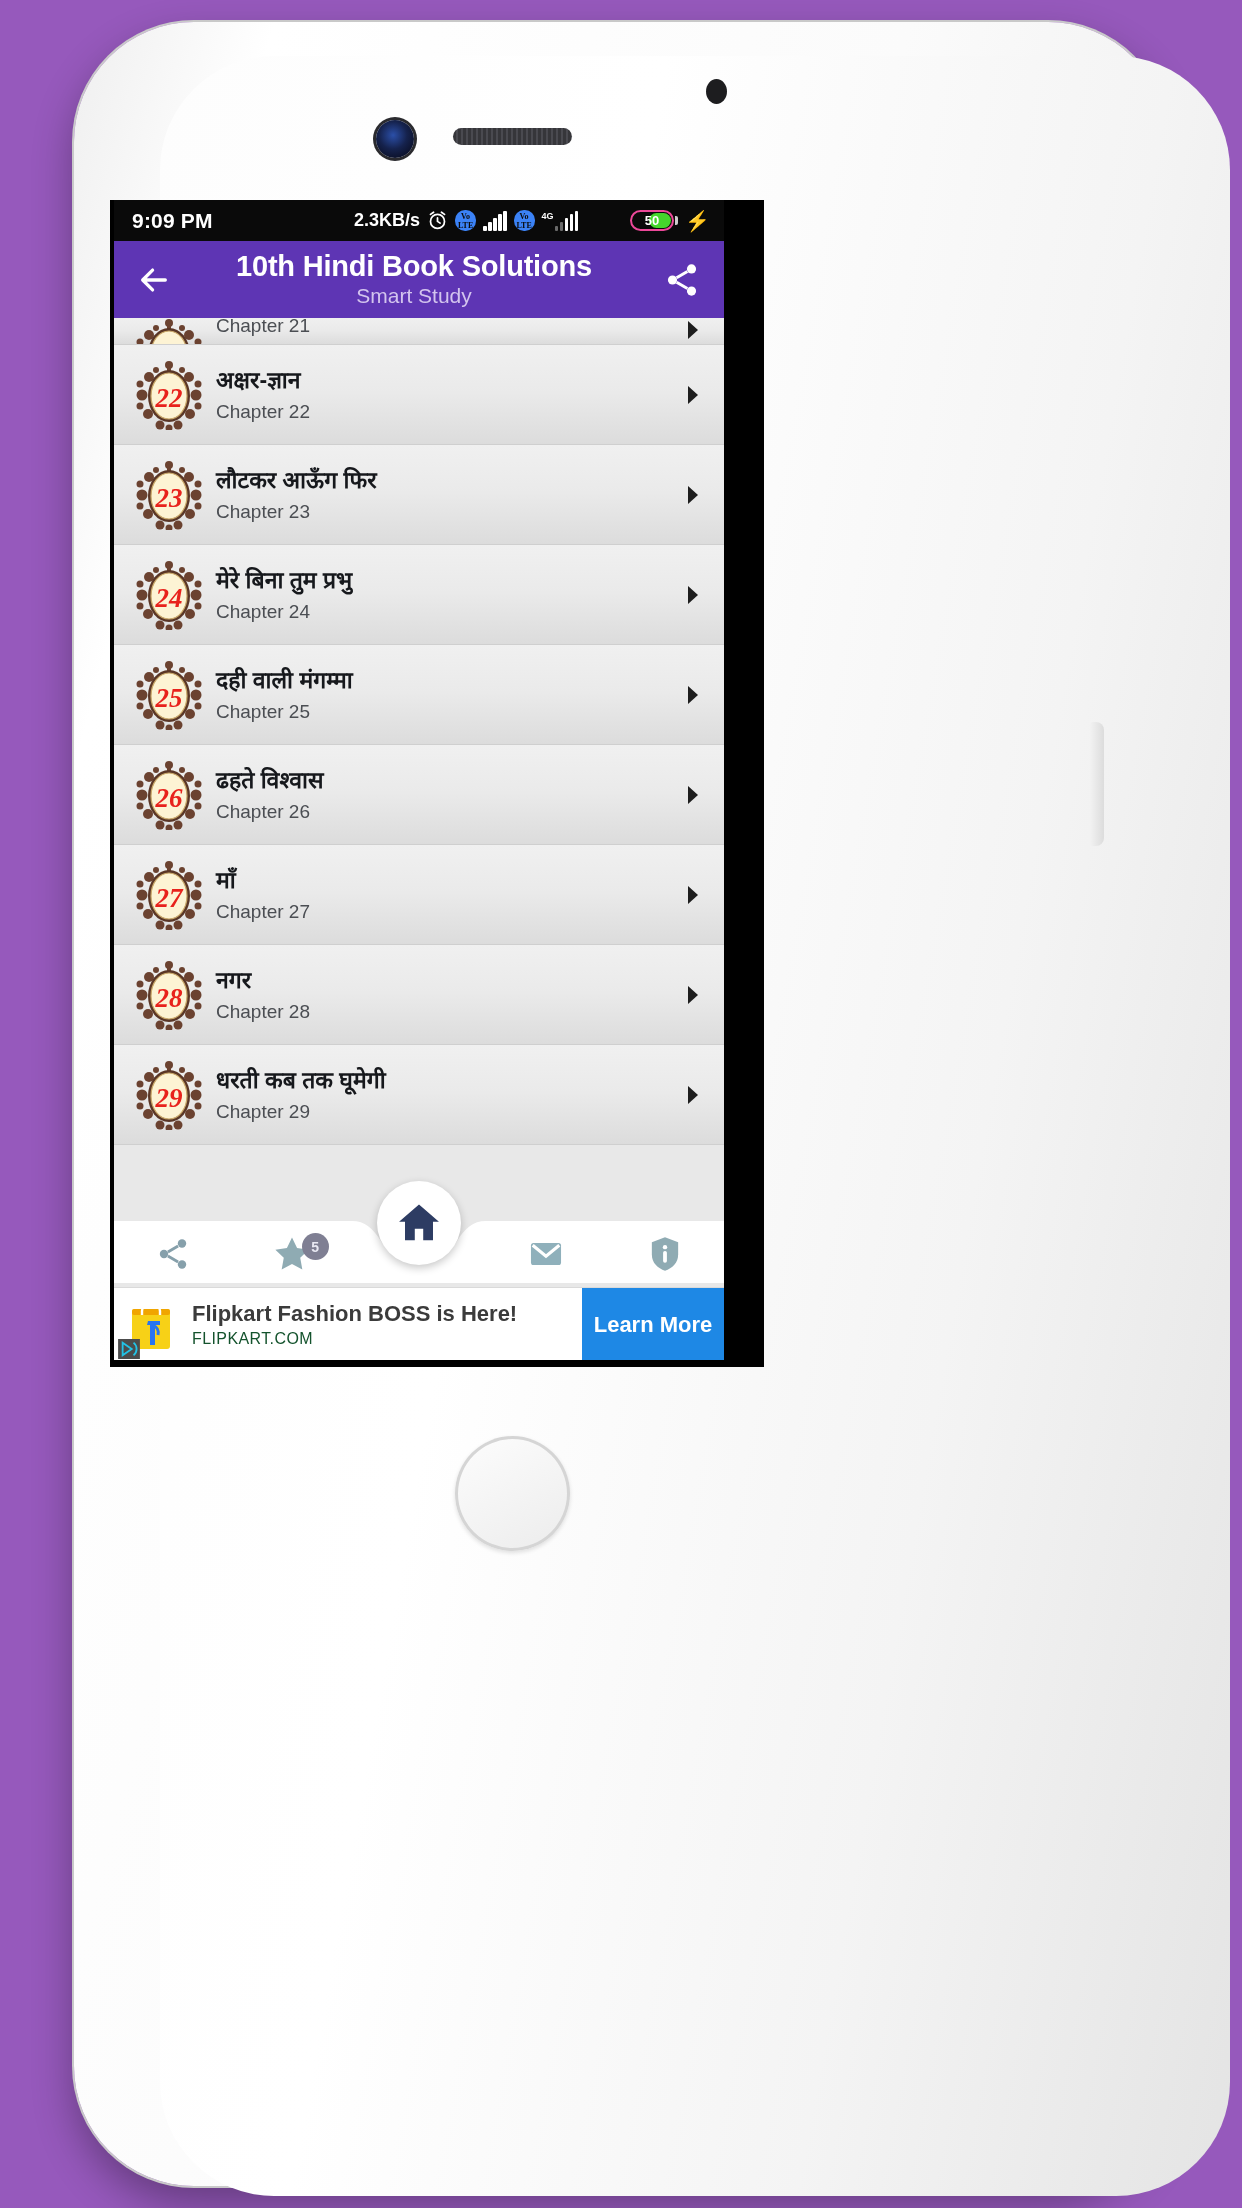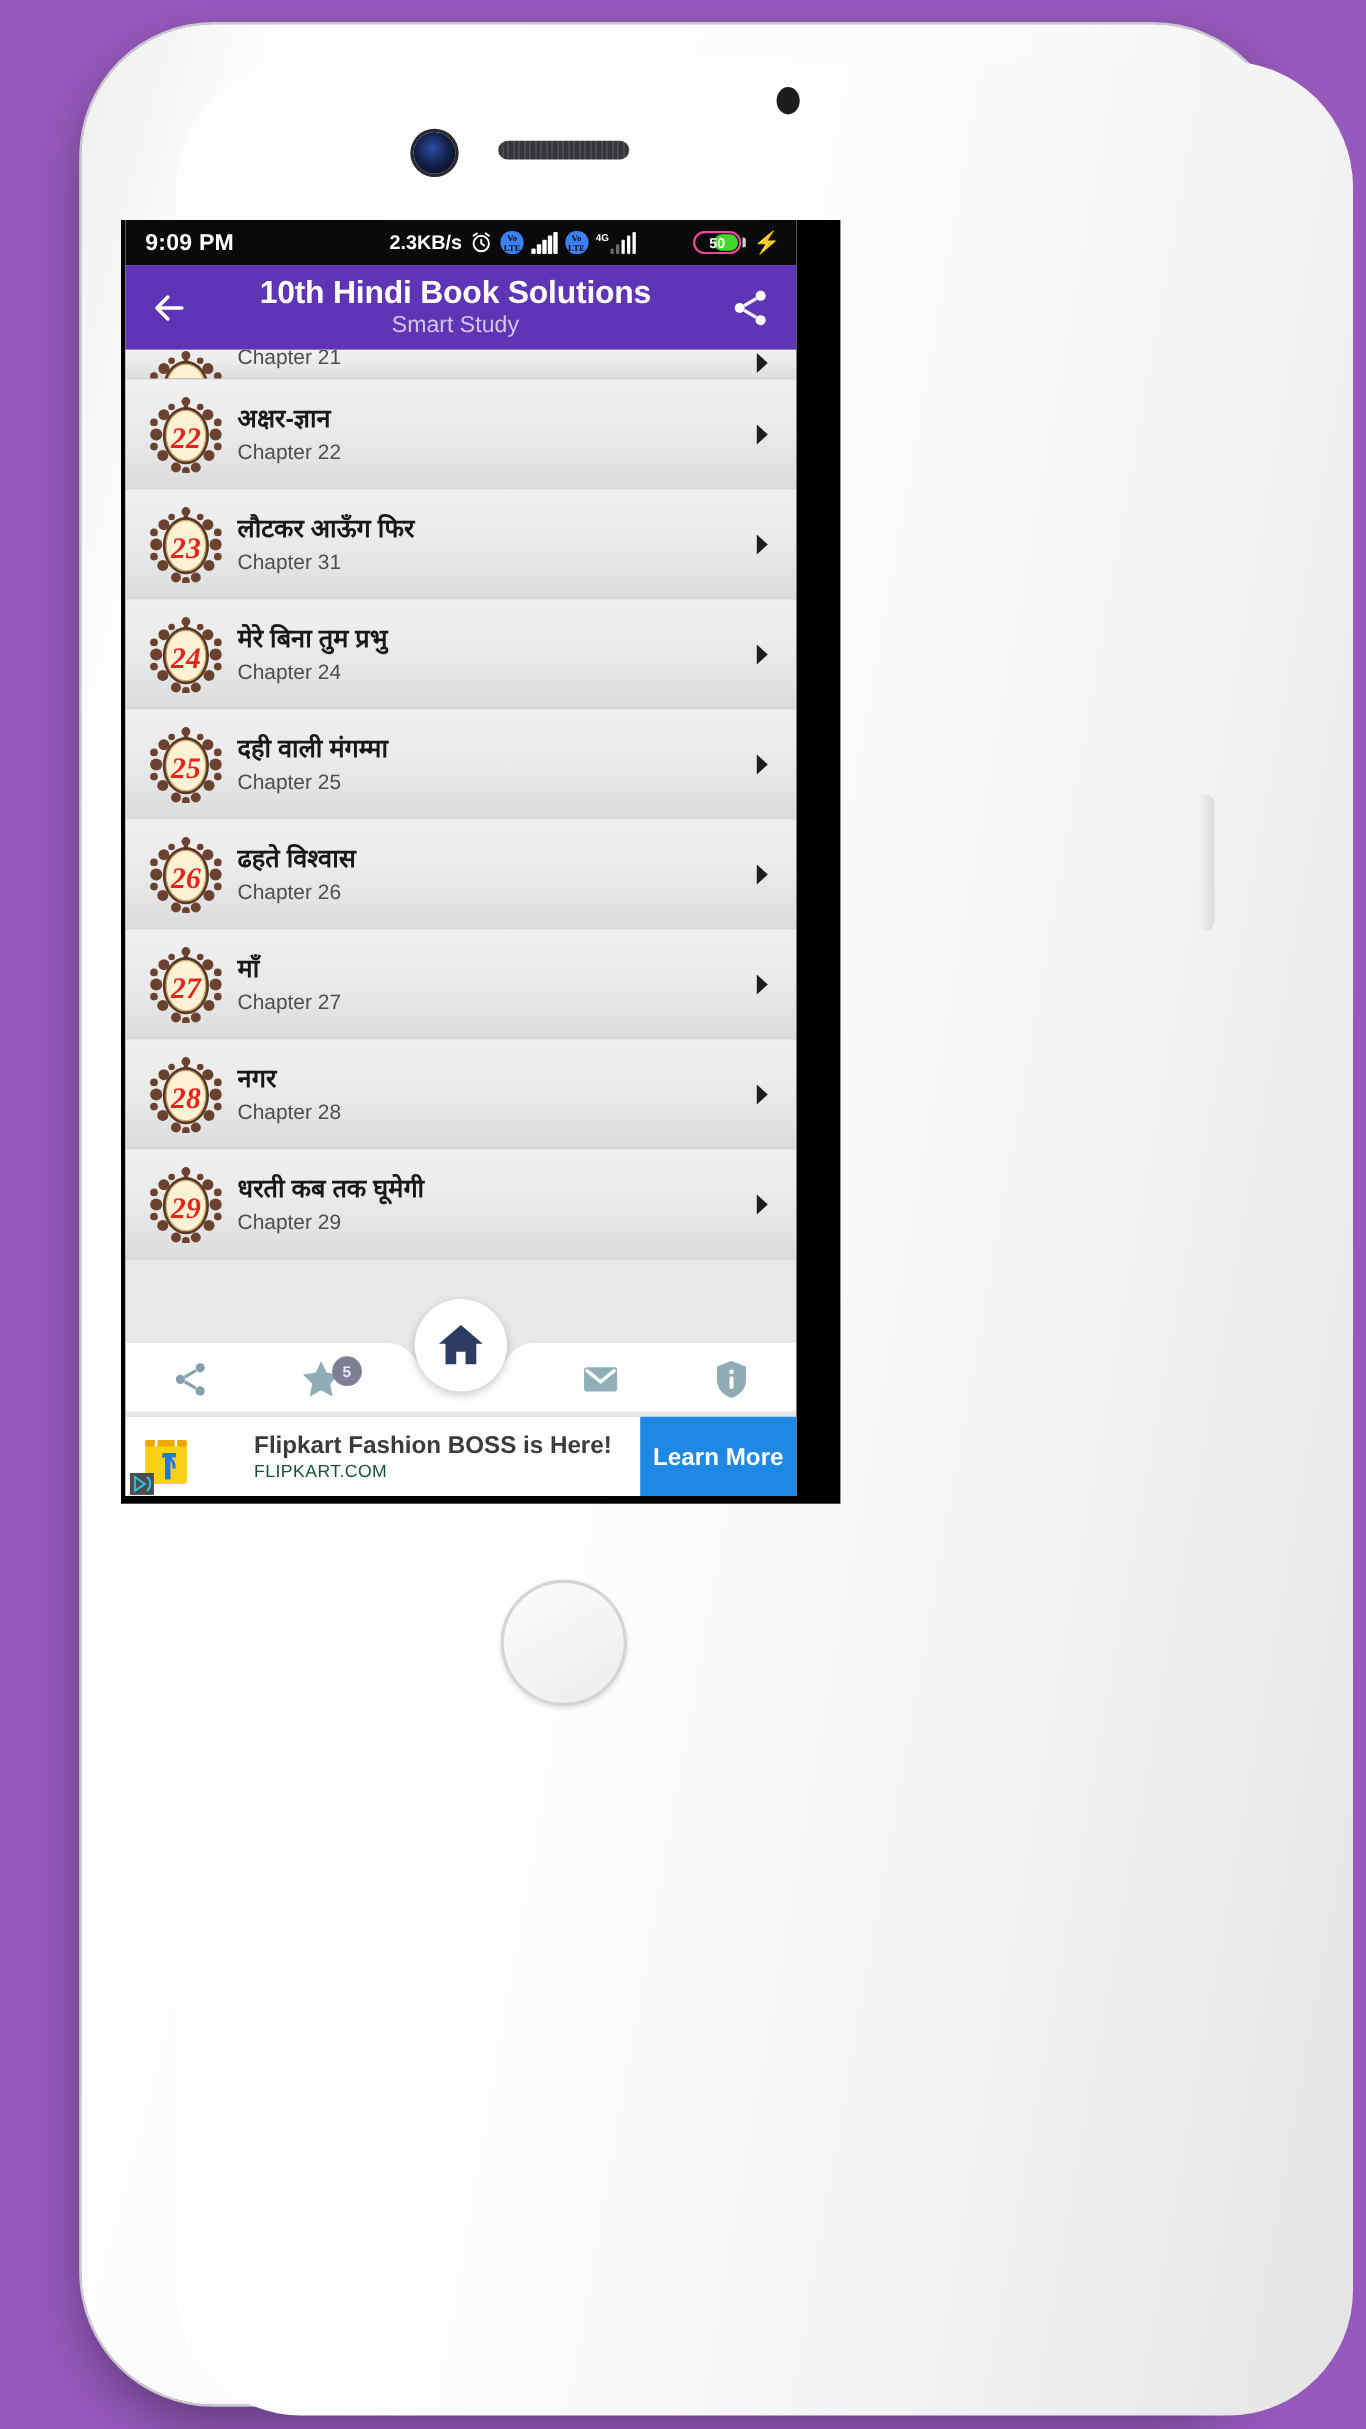--- a/index.html
+++ b/index.html
@@ -120,21 +120,21 @@
   #fab-home{ position:absolute; left:50%; transform:translateX(-50%); top:-40px;
      width:84px; height:84px; border-radius:50%; background:#ffffff;
      display:flex; align-items:center; justify-content:center;
      box-shadow:0 3px 9px rgba(0,0,0,.22); }
 
   
   #ad-banner{ height:74px; background:#fff; display:flex; align-items:stretch;
      border-top:1px solid #dadada; position:relative; }
   #ad-logo{ width:74px; flex:0 0 auto; display:flex; align-items:center; justify-content:center; position:relative; }
   #adchoices{ position:absolute; left:4px; bottom:2px; width:22px; height:20px; }
-  #ad-text{ flex:1; display:flex; flex-direction:column; justify-content:center; gap:3px; padding-left:4px;margin-left:39px; }
+  #ad-text{ flex:1; display:flex; flex-direction:column; justify-content:center; gap:3px; padding-left:4px; }
   #ad-headline{ font-size:22px; font-weight:bold; color:#3b3b3b; line-height:25px; }
   #ad-url{ font-size:16px; color:#14532d; letter-spacing:.4px; line-height:19px; }
   #ad-cta{ width:142px; flex:0 0 auto; background:#1e88e5; color:#fff; font-size:22px;
      font-weight:bold; display:flex; align-items:center; justify-content:center; }
 </style>
 </head>
 <body>
 
 <div id="phone-frame">
   <div id="phone-inner-bezel"></div>
@@ -326,21 +326,21 @@
                 <circle cx="62" cy="46" r="3.5"></circle>
               </g>
               <ellipse cx="33" cy="36" rx="21" ry="26" fill="#5a3626"></ellipse>
               <ellipse cx="33" cy="36" rx="18" ry="23" fill="#fdf3d4"></ellipse>
               <ellipse cx="33" cy="36" rx="18" ry="23" fill="none" stroke="#c9a86a" stroke-width="1.2"></ellipse>
               <text x="33" y="47" text-anchor="middle" font-family="Liberation Serif, serif" font-size="27" font-weight="bold" font-style="italic" fill="#e8221c">23</text>
             </svg>
           </div>
           <div class="ch-text">
             <div class="ch-title">लौटकर आऊँग फिर</div>
-            <div class="ch-sub">Chapter 31</div>
+            <div class="ch-sub">Chapter 23</div>
           </div>
           <div class="ch-arrow">
             <svg width="18" height="24" viewBox="0 0 18 24">
               <path d="M4 3l10 9-10 9z" fill="#1d1d1d"></path>
             </svg>
           </div>
         </div>
         <div class="chapter-row">
           <div class="ch-badge">
             <svg width="66" height="70" viewBox="0 0 66 70">

